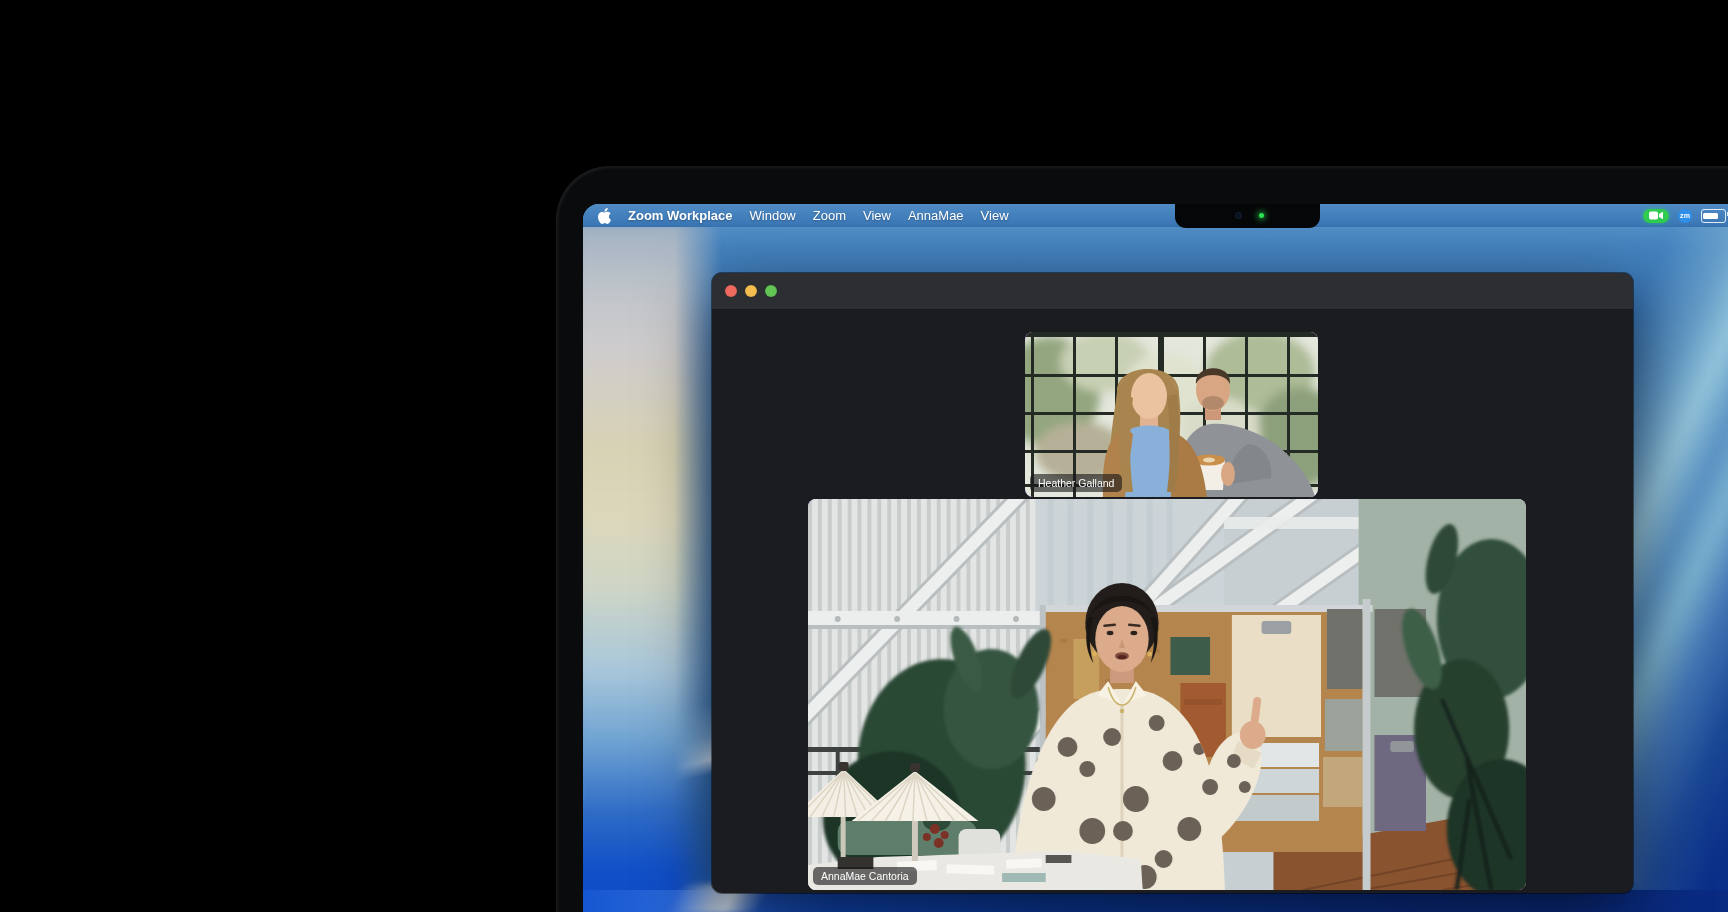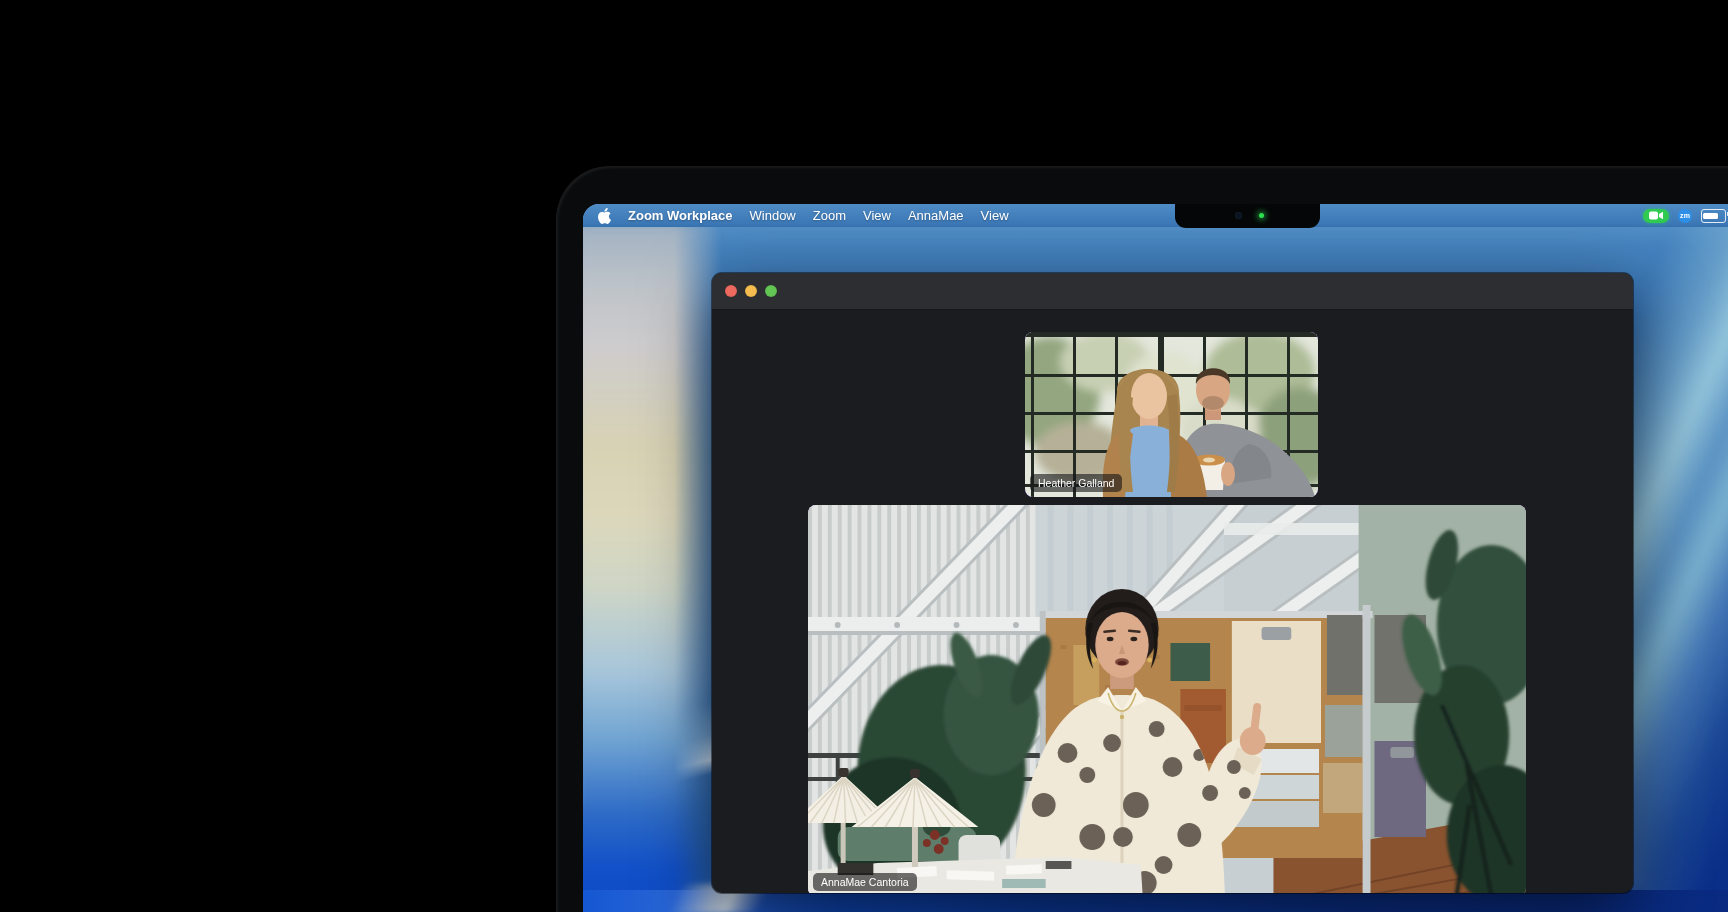--- a/index.html
+++ b/index.html
@@ -60,21 +60,21 @@
   .zwin{position:absolute;left:129px;top:69px;width:921px;height:620px;z-index:4;
        background:#1a1c1f;border-radius:10px;overflow:hidden;
        box-shadow:0 24px 70px rgba(0,0,0,.6),0 0 0 1px rgba(0,0,0,.45);}
   .titlebar{height:36px;background:#2c2e31;border-bottom:1px solid #17181a;
        display:flex;align-items:center;padding-left:13px;gap:8px;}
   .tl{width:12px;height:12px;border-radius:50%;box-shadow:inset 0 0 1px rgba(0,0,0,.3);}
 
   .tile{position:absolute;border-radius:8px;overflow:hidden;background:#6d28d9;}
   .tile svg{display:block;width:100%;height:100%;}
   .tile-small{left:313px;top:59px;width:293px;height:165px;z-index:3;}
-  .tile-large{left:96px;top:232px;width:718px;height:391px;z-index:2;}
+  .tile-large{left:96px;top:226px;width:718px;height:391px;z-index:2;}
   .name-chip{position:absolute;left:5px;bottom:5px;z-index:4;
        background:rgba(22,22,24,.62);color:#fff;font-size:10.5px;line-height:1;
        padding:4px 8px;border-radius:5px;}
 </style>
 </head>
 <body>
 
 <div class="lid"></div>
 
 <div class="screen">

